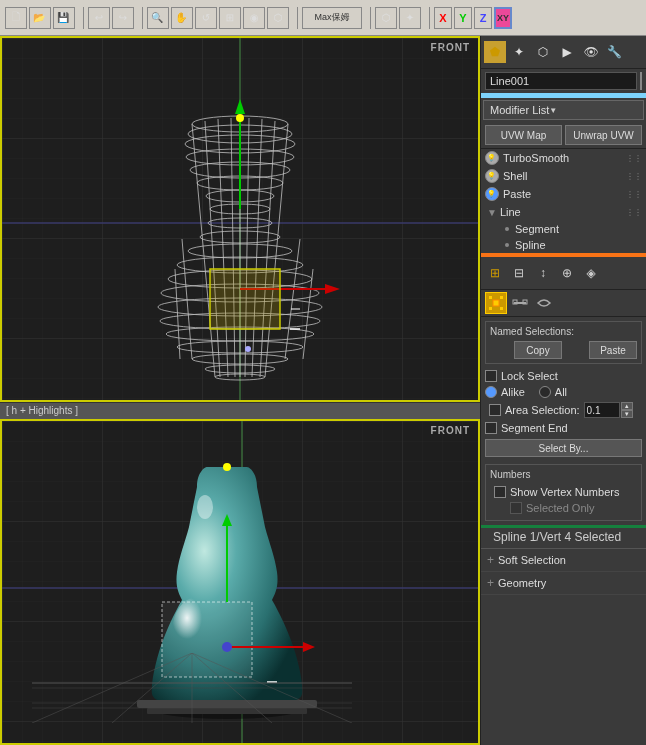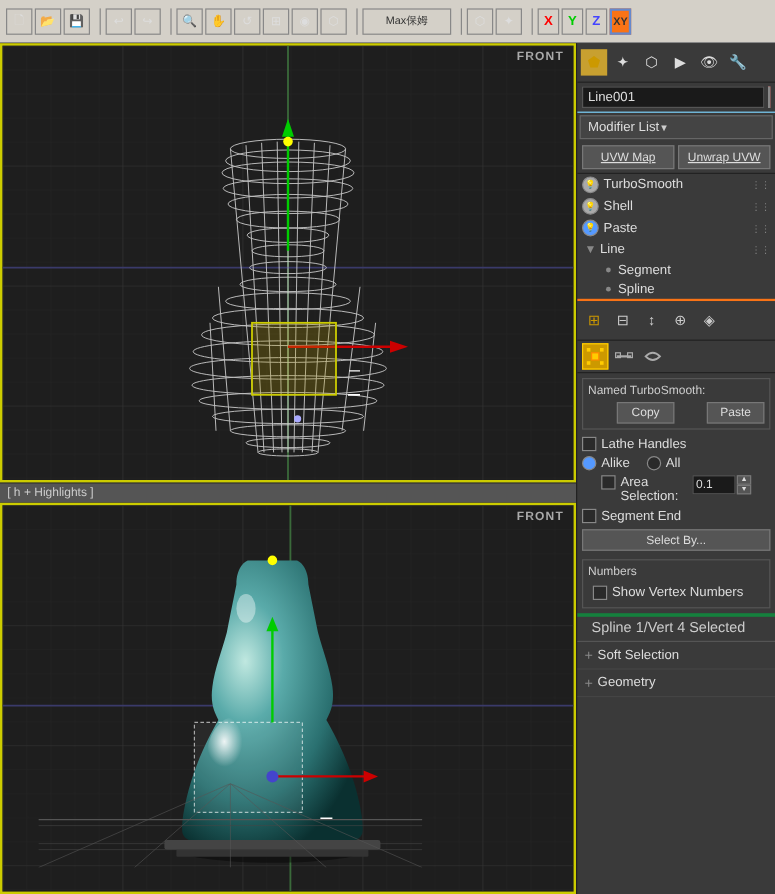--- a/index.html
+++ b/index.html
@@ -55,21 +55,21 @@
       align-items: center;
       justify-content: center;
       cursor: pointer;
       font-size: 11px;
       font-weight: bold;
     }
     .axis-x { color: red; }
     .axis-y { color: #00cc00; }
     .axis-z { color: #4444ff; }
     .axis-xy {
-      background: #f97316;
+      background: #ec4899;
       color: #333;
       font-size: 9px;
       border: 2px solid #6688cc;
     }
 
     
     #main-layout {
       display: flex;
       height: calc(745px - 36px);
     }
@@ -152,21 +152,21 @@
     }
     .panel-icon.active {
       background: #c8a030;
     }
 
     
     #object-name-row {
       display: flex;
       align-items: center;
       padding: 3px 4px;
-      border-bottom: 1px solid #7dd3fc;
+      border-bottom: 5px solid #7dd3fc;
     }
     #object-name-input {
       flex: 1;
       background: #1a1a1a;
       border: 1px solid #555;
       color: #ddd;
       font-size: 11px;
       padding: 2px 4px;
       height: 18px;
     }
@@ -190,38 +190,37 @@
       color: #ccc;
       font-size: 8px;
     }
 
     
     #uvw-row {
       display: flex;
       padding: 3px 4px;
       border-bottom: 1px solid #222;
       gap: 3px;
-      text-decoration: underline;
     }
     .uvw-btn {
       flex: 1;
       height: 20px;
       background: #555;
       border: 1px solid #777;
       color: #ddd;
       font-size: 10px;
       cursor: pointer;
       display: flex;
       align-items: center;
       justify-content: center;
     }
 
     
     #modifier-stack {
-      border-bottom: 2px solid #f97316;
+      border-bottom: 4px solid #f97316;
     }
     .modifier-item {
       display: flex;
       align-items: center;
       padding: 2px 4px;
       cursor: pointer;
       height: 18px;
     }
     .mod-icon {
       width: 14px;
@@ -364,22 +363,22 @@
       flex-shrink: 0;
       cursor: pointer;
     }
     .radio-box.checked {
       background: #5599ff;
     }
 
     
     .area-row {
       display: flex;
-      align-items: flex-start;
-      padding: 2px 20px;
+      align-items: center;
+      padding: 2px 8px;
     }
     .area-input {
       width: 36px;
       background: #1a1a1a;
       border: 1px solid #555;
       color: #ddd;
       font-size: 10px;
       padding: 1px 2px;
       height: 16px;
     }
@@ -478,21 +477,21 @@
   <div class="toolbar-group">
     <div class="toolbar-btn">🔍</div>
     <div class="toolbar-btn">✋</div>
     <div class="toolbar-btn">↺</div>
     <div class="toolbar-btn">⊞</div>
     <div class="toolbar-btn">◉</div>
     <div class="toolbar-btn">⬡</div>
   </div>
   <div class="toolbar-separator"></div>
   <div class="toolbar-group">
-    <div class="toolbar-btn" style="width:74px; font-size:9px; color:#333;">Max保姆</div>
+    <div class="toolbar-btn" style="width:60px; font-size:9px; color:#333;">Max保姆</div>
   </div>
   <div class="toolbar-separator"></div>
   <div class="toolbar-group">
     <div class="toolbar-btn">⬡</div>
     <div class="toolbar-btn">✦</div>
   </div>
   <div class="toolbar-separator"></div>
   <div class="toolbar-group">
     <div class="axis-btn axis-x">X</div>
     <div class="axis-btn axis-y">Y</div>
@@ -759,30 +758,30 @@
           </svg>
       </div>
       <div class="sel-icon">
         <svg width="16" height="16" viewBox="0 0 16 16">
             <path d="M 2 8 Q 8 2 14 8 Q 8 14 2 8 Z" fill="none" stroke="#aaa" stroke-width="1.5"></path>
           </svg>
       </div>
     </div>
 
     <div class="panel-group">
-      <div class="panel-group-title">Named TurboSmooth:</div>
+      <div class="panel-group-title">Named Selections:</div>
       <div class="group-row">
         <div class="group-btn">Copy</div>
         <div class="group-btn">Paste</div>
       </div>
     </div>
 
     <div class="check-row">
       <div class="check-box"></div>
-      <span>Lathe Handles</span>
+      <span>Lock Select</span>
     </div>
 
     <div class="check-row">
       <div class="radio-box checked"></div>
       <span>Alike</span>
       <div class="radio-box" style="margin-left:10px;"></div>
       <span>All</span>
     </div>
 
     <div class="area-row">
@@ -801,20 +800,24 @@
     </div>
 
     <div class="select-by-btn">Select By...</div>
 
     <div class="display-group">
       <div class="panel-group-title">Numbers</div>
       <div class="check-row">
         <div class="check-box"></div>
         <span>Show Vertex Numbers</span>
       </div>
+      <div class="check-row" style="padding-left:20px;">
+        <div class="check-box" style="border-color:#555; background:#333;"></div>
+        <span style="color:#888;">Selected Only</span>
+      </div>
     </div>
 
     <div class="spline-status">Spline 1/Vert 4 Selected</div>
 
     <div class="bottom-btn" style="border-top:1px solid #555; margin-top:2px;">
       <span class="plus-icon">+</span>
       <span>Soft Selection</span>
     </div>
 
     <div class="bottom-btn">

